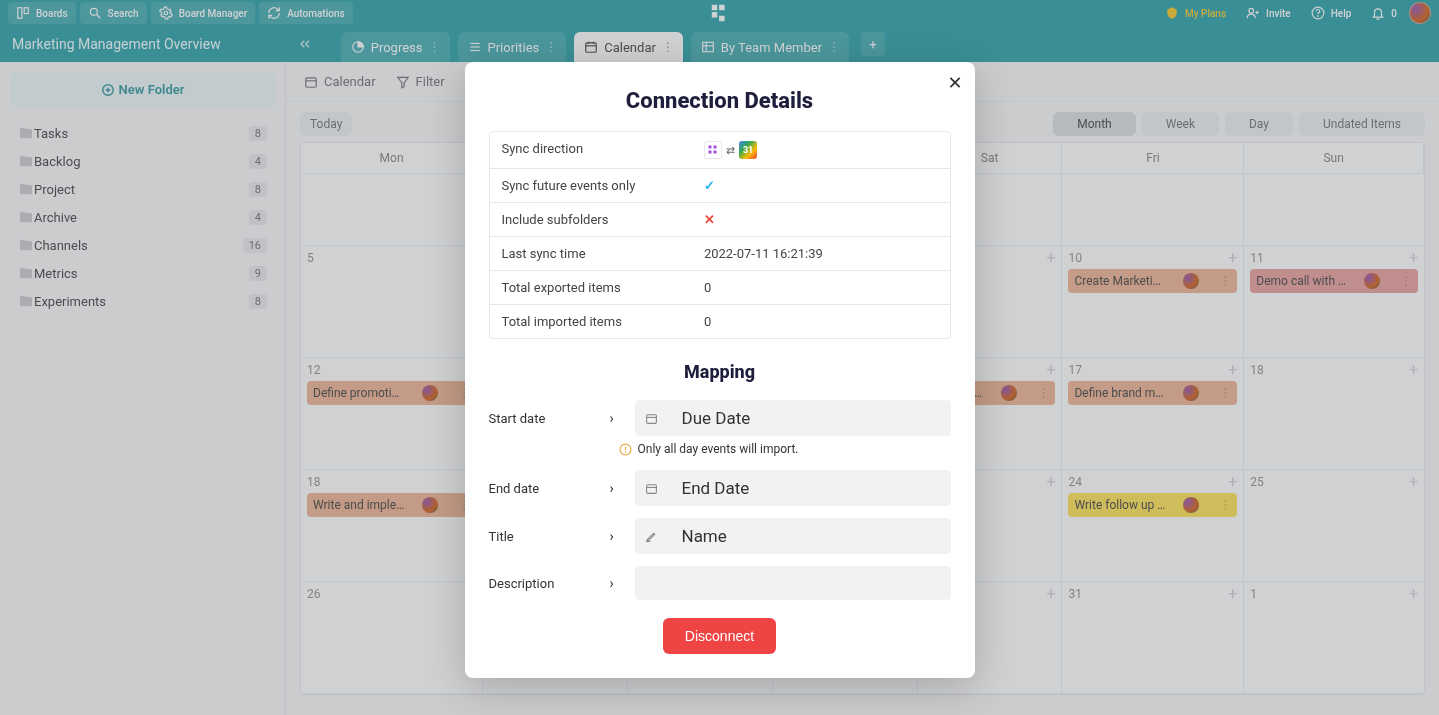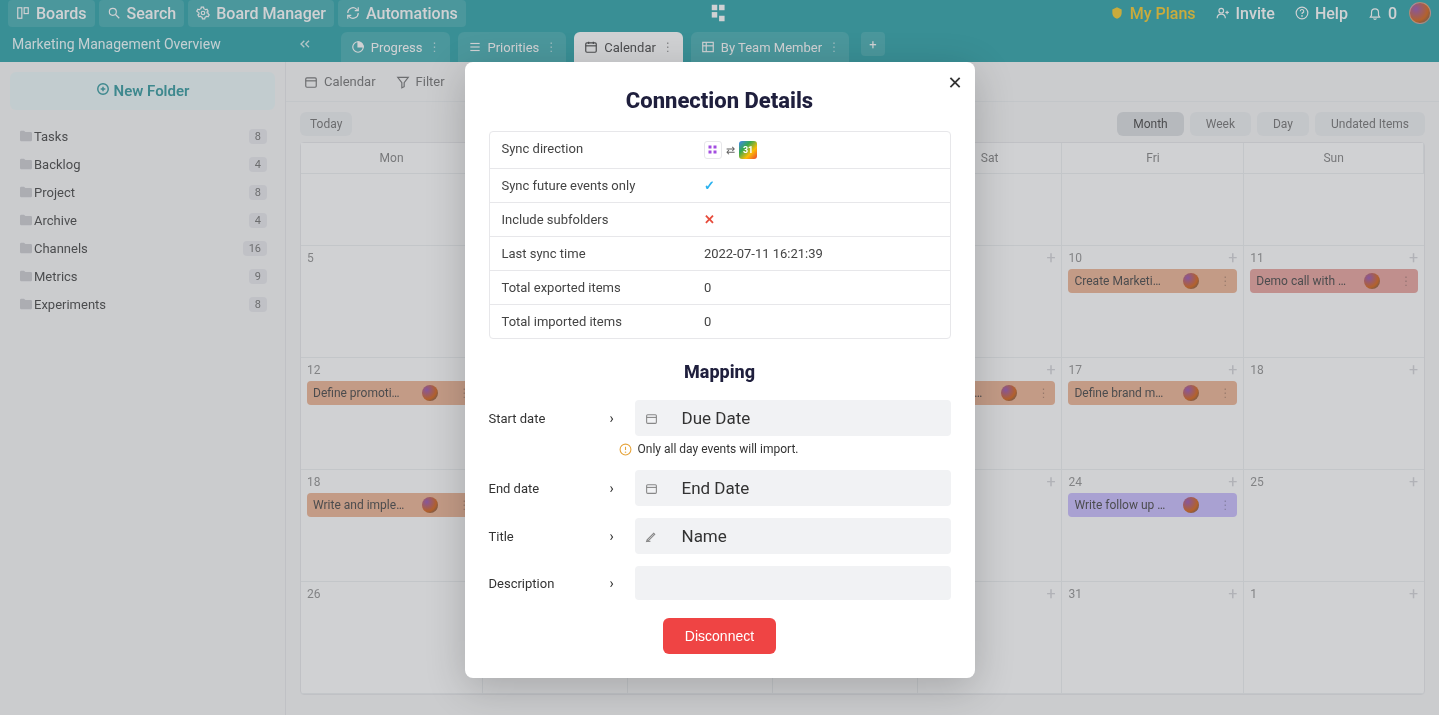--- a/index.html
+++ b/index.html
@@ -23,21 +23,21 @@
     padding: 0 8px;
     color: #fff;
     position: relative;
   }
   .top-header .left, .top-header .right { display: flex; align-items: center; gap: 4px; }
   .top-header .right { margin-left: auto; }
   .hdr-btn {
     display: flex; align-items: center; gap: 6px;
     padding: 4px 8px; border-radius: 4px;
     background: rgba(255,255,255,0.12);
-    font-size: 16px; font-weight: 500; cursor: pointer;
+    font-size: 10px; font-weight: 500; cursor: pointer;
     color: #fff;
   }
   .hdr-btn.plain { background: transparent; }
   .hdr-icon { width: 14px; height: 14px; display:inline-flex; align-items:center; justify-content:center; }
   .logo-center {
     position: absolute; left: 50%; transform: translateX(-50%);
     color: #fff;
   }
   .avatar {
     width: 22px; height: 22px; border-radius: 50%;
@@ -82,22 +82,22 @@
   
   .sidebar {
     width: 286px; background: #f7f7f8; padding: 10px;
     border-right: 1px solid #e7e7ea;
   }
   .new-folder {
     background: #eaf8f9;
     color: #1f8f95;
     border-radius: 6px;
     padding: 10px 12px;
-    display: flex; align-items: flex-start; justify-content: center; gap: 4px;
-    font-weight: 600; font-size: 15px; cursor: pointer;
+    display: flex; align-items: flex-end; justify-content: center; gap: 4px;
+    font-weight: 600; font-size: 13px; cursor: pointer;
     margin-bottom: 12px;
   }
   .folder-item {
     display: flex; align-items: center; 
     padding: 6px 8px; border-radius: 4px; cursor: pointer;
     color: #333;
   }
   .folder-item .folder-icon { color: #c8c8cd; }
   .folder-item .count {
     margin-left: auto; background: #e7e7eb; color: #666;
@@ -116,21 +116,21 @@
   .tool-btn { display:flex; align-items:center; gap:6px; cursor:pointer; }
 
   .cal-wrap { padding: 10px 14px; }
   .cal-topbar { display:flex; align-items:center; margin-bottom: 6px; }
   .today-btn {
     background: #eceef0; border-radius: 6px; padding: 5px 10px;
     font-size: 12px; color: #666; cursor:pointer;
   }
   .view-switch { margin-left:auto; display:flex; gap:6px; }
   .vs-btn {
-    background: #eceef0; border-radius: 6px; padding: 5px 16px;
+    background: #eceef0; border-radius: 6px; padding: 5px 24px;
     font-size: 12px; color: #666; cursor:pointer;
   }
   .vs-btn.active { background: #d8dadd; color: #333; }
 
   .cal-grid {
     border: 1px solid #e7e7ea; border-radius: 4px; background:#fff;
     display: grid;
     grid-template-columns: repeat(7, 1fr);
   }
   .cal-head {
@@ -162,21 +162,21 @@
   }
   .event-chip .lbl { overflow:hidden; text-overflow: ellipsis; flex:1; }
   .event-chip .mini-avatar {
     width: 16px; height:16px; border-radius:50%;
     background: radial-gradient(circle at 30% 30%, #8e44ad, #d35400 60%, #2c3e50);
     flex-shrink:0;
   }
   .event-chip .dots { color: rgba(0,0,0,0.3); font-size:12px; padding-left:2px; }
   .c-orange { background: #ecac89; }
   .c-red { background: #e69a94; }
-  .c-yellow { background: #c4b5fd; }
+  .c-yellow { background: #fde047; }
 
   
   .overlay {
     position: absolute; inset: 0;
     background: rgba(120,124,130,0.35);
     display: flex; align-items: flex-start; justify-content: center;
     z-index: 50;
   }
   .modal {
     width: 510px; background: #fff; border-radius: 8px;

